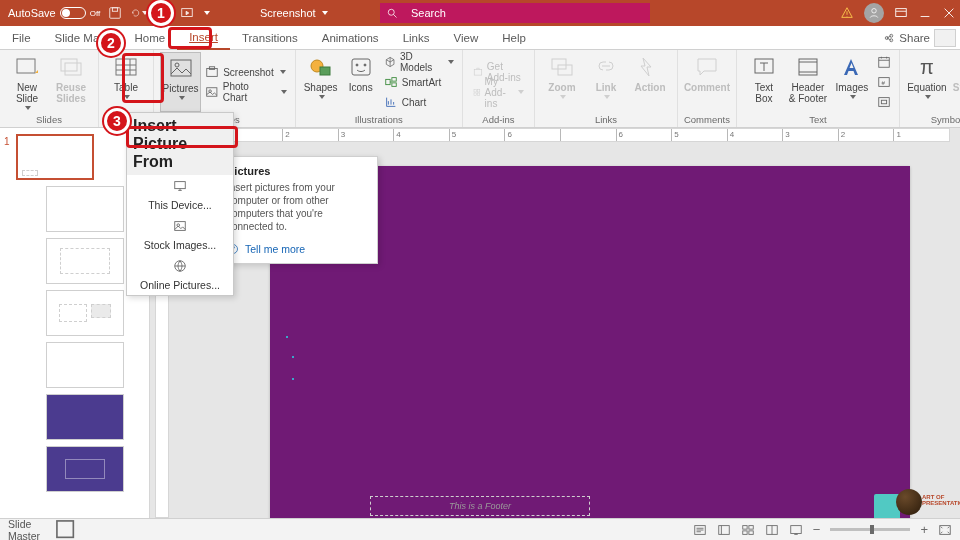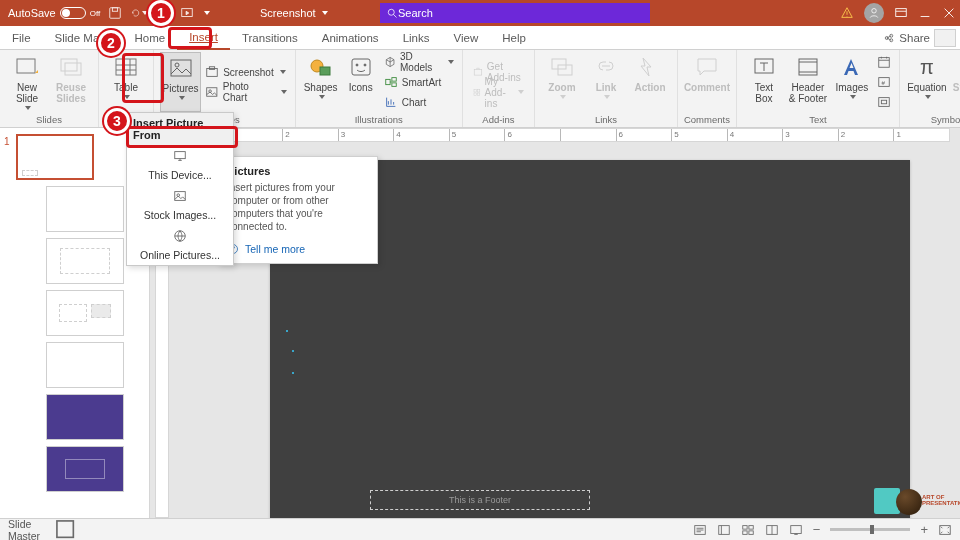--- a/index.html
+++ b/index.html
@@ -8,21 +8,21 @@
 
 .titlebar { height: 26px; background: #b7472a; display: flex; align-items: center; color: #fff; font-size: 11px; position: relative; }
 .titlebar .left { display: flex; align-items: center; gap: 6px; padding-left: 8px; }
 .autosave-toggle { display: flex; align-items: center; gap: 4px; }
 .toggle-pill { width: 26px; height: 12px; border: 1px solid #fff; border-radius: 6px; position: relative; }
 .toggle-pill::after { content: ""; position: absolute; left: 1px; top: 1px; width: 8px; height: 8px; border-radius: 50%; background: #fff; }
 .qat-btn { width: 18px; height: 18px; display: flex; align-items: center; justify-content: center; opacity: .9; }
 .qat-btn svg { width: 14px; height: 14px; stroke: #fff; fill: none; }
 .caret-down { width:0; height:0; border-left:3px solid transparent; border-right:3px solid transparent; border-top:4px solid #fff; display:inline-block; margin-left:2px; }
 .titlebar .center { position: absolute; left: 260px; display:flex; align-items:center; gap:4px; }
-.searchbox { position:absolute; left:380px; top:3px; width:270px; height:20px; background:#6d28d9; display:flex; align-items:center; padding:0 6px; gap:0; }
+.searchbox { position:absolute; left:380px; top:3px; width:270px; height:20px; background:#be185d; display:flex; align-items:center; padding:0 6px; gap:13px; }
 .searchbox svg { width:12px; height:12px; stroke:#fff; fill:none; }
 .searchbox input { background:transparent; border:none; color:#fff; font-size:11px; outline:none; flex:1; }
 .searchbox input::placeholder { color:#fff; }
 .titlebar .right { position:absolute; right:4px; display:flex; align-items:center; gap:10px; }
 .titlebar .right svg { width:14px; height:14px; stroke:#fff; fill:none; }
 .account-circle { width:20px; height:20px; border-radius:50%; background:#a4a4a4; display:flex; align-items:center; justify-content:center; }
 
 
 .tabs-row { height: 24px; background:#fff; border-bottom:1px solid #d0d0d0; display:flex; align-items:center; font-size:11.5px; color:#5a5a5a; position:relative; }
 .tabs-row .tab { padding: 0 12px; height:100%; display:flex; align-items:center; cursor:pointer; }
@@ -53,28 +53,28 @@
 
 
 .slide-panel { position:absolute; left:0; top:128px; bottom:22px; width:150px; background:#fff; border-right:1px solid #d6d6d6; overflow:hidden; }
 .master-thumb { margin:6px 6px 2px 16px; width:78px; height:46px; background:#fff; border:2px solid #c54f32; position:relative; }
 .layout-thumb { margin:6px 0 0 46px; width:78px; height:46px; background:#fff; border:1px solid #cfcfcf; display:flex; align-items:center; justify-content:center; }
 .layout-thumb.purple { background:#4b3b8f; }
 .placeholder-box { border:1px dashed #cfcfcf; }
 
 
 .canvas-area { position:absolute; left:170px; right:10px; top:142px; bottom:22px; background:#e6e6e6; }
-.slide-canvas { position:absolute; left:100px; top:18px; width:640px; height:360px; background:#404040; box-shadow:0 1px 3px rgba(0,0,0,.2); }
+.slide-canvas { position:absolute; left:100px; top:24px; width:640px; height:360px; background:#701a75; box-shadow:0 1px 3px rgba(0,0,0,.2);font-style:italic; }
 .footer-ph { position:absolute; left:100px; bottom:10px; width:220px; height:20px; border:1px dashed #cfcfcf; display:flex; align-items:center; justify-content:center; font-size:9px; color:#9a9a9a; }
 .aqua-box { position:absolute; right:10px; bottom:6px; width:26px; height:26px; background:#51c9c3; border-radius:2px; }
 .cursor-dot { position:absolute; width:2px; height:2px; background:#3aa6c9; }
 
 
 .dropdown { position:absolute; left:126px; top:112px; width:108px; background:#fff; border:1px solid #c9c9c9; box-shadow:2px 2px 6px rgba(0,0,0,.15); font-size:10.5px; z-index:30; }
-.dropdown-header { background:#f0f0f0; padding:4px 6px; font-weight:600; font-size:11px; color:#222; }
+.dropdown-header { background:#f0f0f0; padding:4px 6px; font-weight:600; font-size:16px; color:#222; }
 .dropdown-item { display:flex; align-items:center; gap:6px; padding:4px 6px; color:#333;flex-direction:column; }
 .dropdown-item svg { width:14px; height:14px; }
 .dropdown-item.hl { background:#fff; }
 
 
 .tooltip { position:absolute; left:218px; top:156px; width:160px; background:#fff; border:1px solid #cfcfcf; box-shadow:2px 2px 6px rgba(0,0,0,.15); padding:8px; font-size:10.5px; z-index:29; }
 .tooltip h4 { font-size:11px; font-weight:600; margin-bottom:4px; color:#222; }
 .tooltip p { font-size:10px; color:#555; line-height:1.3; }
 .tooltip .tell { margin-top:10px; display:flex; align-items:center; gap:6px; color:#1665b5; font-size:10.5px; }
 .tooltip .tell svg { width:12px; height:12px; stroke:#1665b5; fill:none; }

